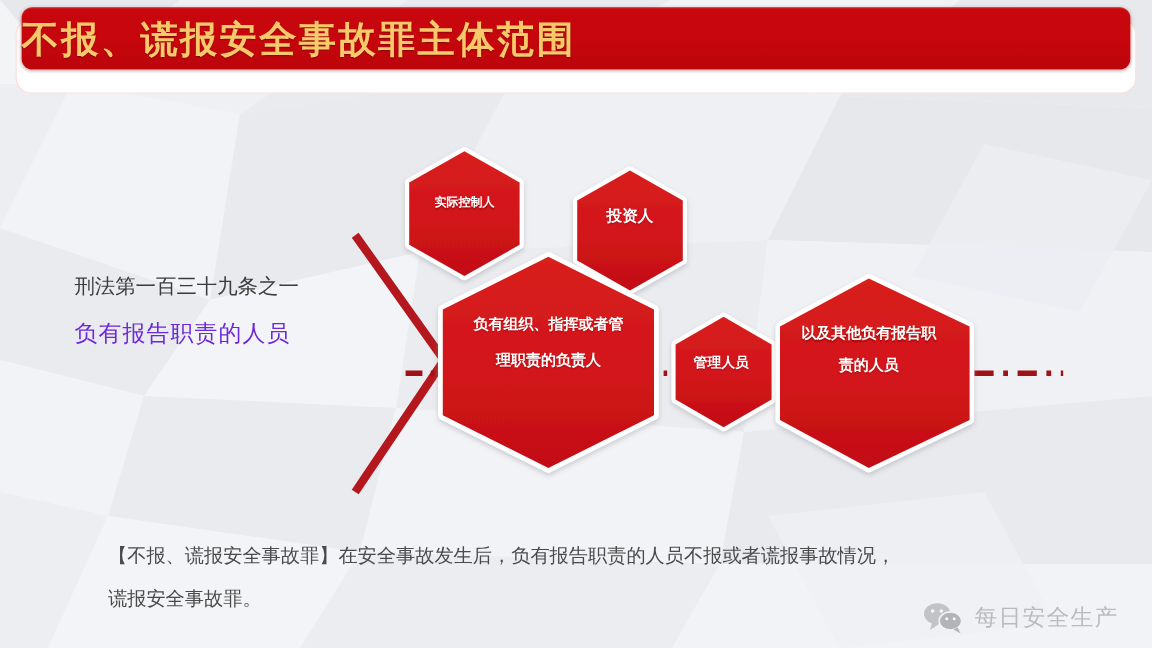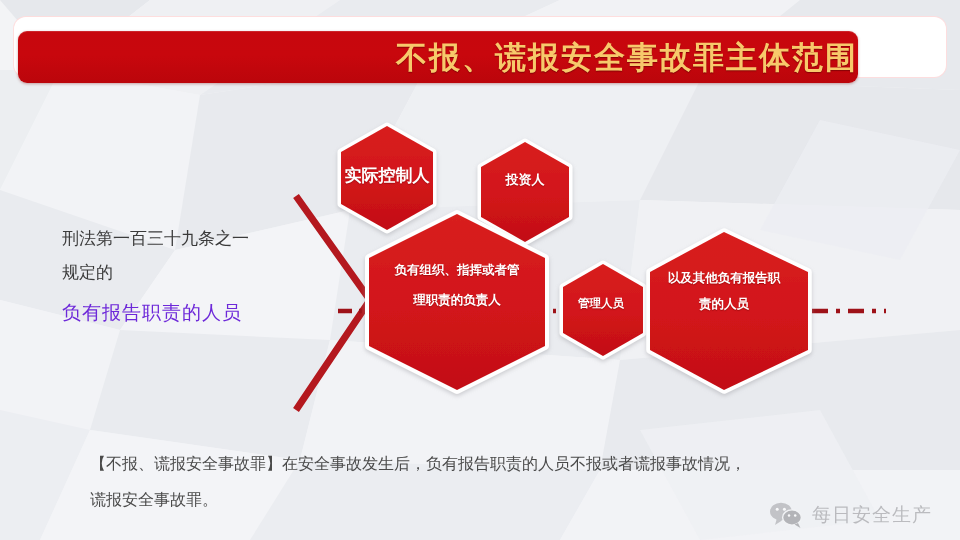--- a/index.html
+++ b/index.html
@@ -22,27 +22,27 @@
   .title-wrap {
     position: absolute;
     left: 14px; top: 17px;
     width: 932px; height: 60px;
     border-radius: 12px;
     background: #ffffff;
     box-shadow: 0 0 0 1px rgba(255,220,220,.9);
   }
   .title-bar {
     position: absolute;
-    left: 18px; top: 31px;
-    width: 840px; height: 52px;
+    left: 18px; top: 6px;
+    width: 924px; height: 52px;
     border-radius: 9px;
     background: linear-gradient(180deg, #c7070d 0%, #c8070d 45%, #bb050b 100%);
     box-shadow: inset 0 1px 0 rgba(255,255,255,.12),
                 0 1px 3px rgba(120,0,0,.35);
-    display: flex; align-items: center; justify-content: flex-end;
+    display: flex; align-items: center; justify-content: flex-start;
   }
   .title-text {
     color: #f7c96b;
     font-size: 31px;
     font-weight: bold;
     letter-spacing: 2px;
     line-height: 1;
     text-shadow: 0 1px 1px rgba(90,0,0,.55);
     white-space: nowrap;
   }
@@ -75,21 +75,21 @@
   .hexlabel {
     position: absolute;
     color: #ffffff;
     text-align: center;
     font-weight: bold;
     line-height: 1.9;
     text-shadow: 0 1px 1px rgba(120,0,0,.5);
     pointer-events: none;
     white-space: pre-line;
   }
-  .hx-actual  { left: 341px; top: 160px;  width: 92px;  font-size: 17px; }
+  .hx-actual  { left: 341px; top: 160px;  width: 92px;  font-size: 10px; }
   .hx-invest  { left: 487px; top: 168px;  width: 76px;  font-size: 13px; }
   .hx-center  { left: 373px; top: 255px;  width: 168px; font-size: 12.5px; line-height: 2.4; }
   .hx-manage  { left: 564px; top: 293px;  width: 74px;  font-size: 11.5px; }
   .hx-other   { left: 652px; top: 265px;  width: 144px; font-size: 12.5px; line-height: 2.1; }
 
   
   .footnote {
     position: absolute;
     left: 90px; top: 446px;
     width: 810px;
@@ -148,21 +148,20 @@
     </g>
   </svg>
 
   <div class="title-wrap"></div>
   <div class="title-bar">
     <div class="title-text">不报、谎报安全事故罪主体范围</div>
   </div>
 
   <div class="left-text">
     <div class="ln l1">刑法第一百三十九条之一</div>
-    <div class="ln l2">规定的</div>
     <div class="ln emph">负有报告职责的人员</div>
   </div>
 
   <svg class="chevron" width="112" height="222" viewBox="0 0 112 222">
     <path d="M20 4 L94 108 L20 218" fill="none" stroke="#b4181e" stroke-width="7" stroke-linejoin="miter" stroke-linecap="butt"></path>
   </svg>
 
   <svg class="hexes" viewBox="0 0 960 540">
     <defs>
 

